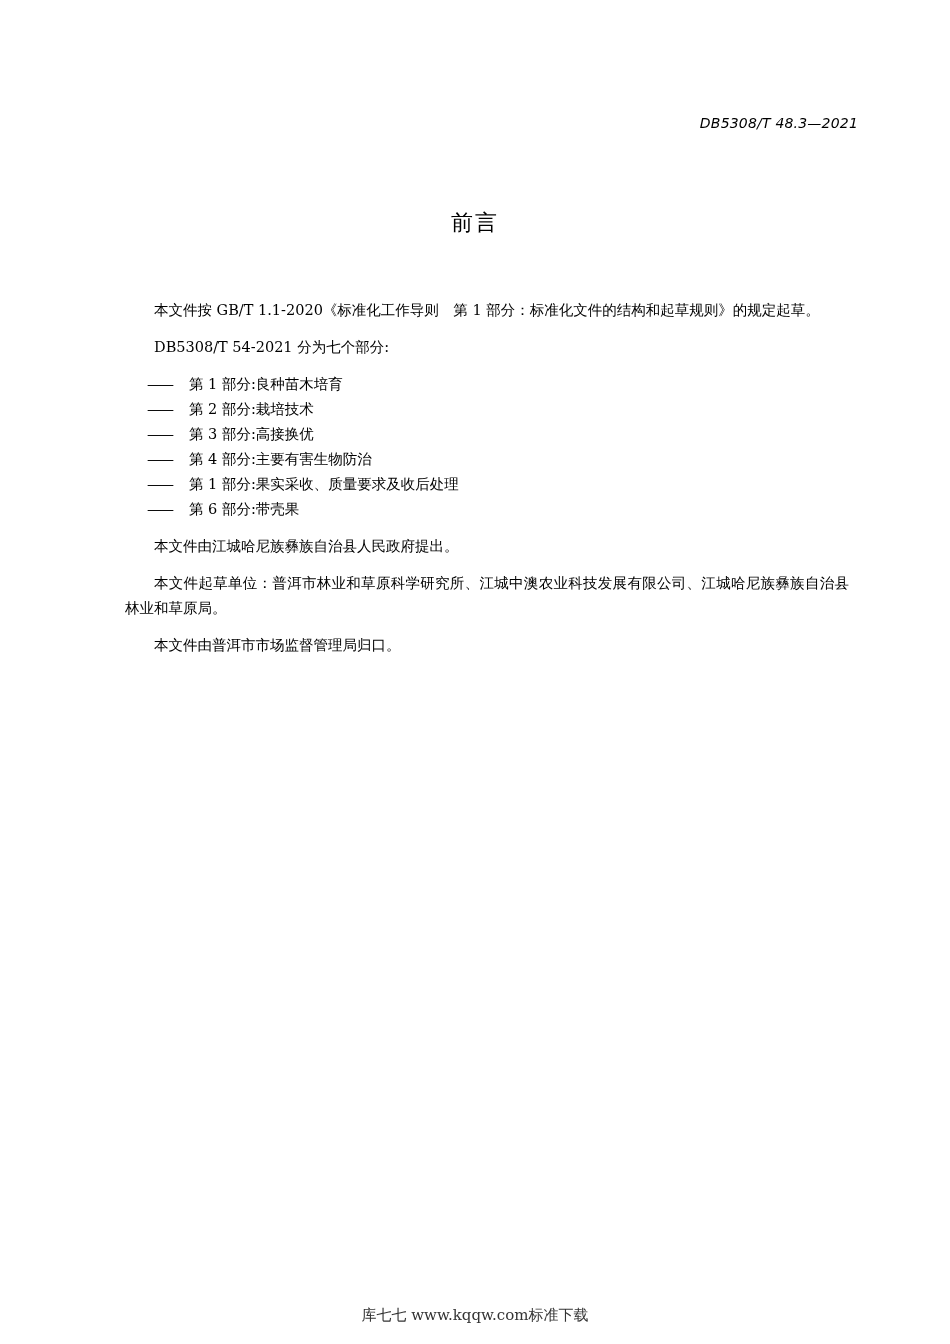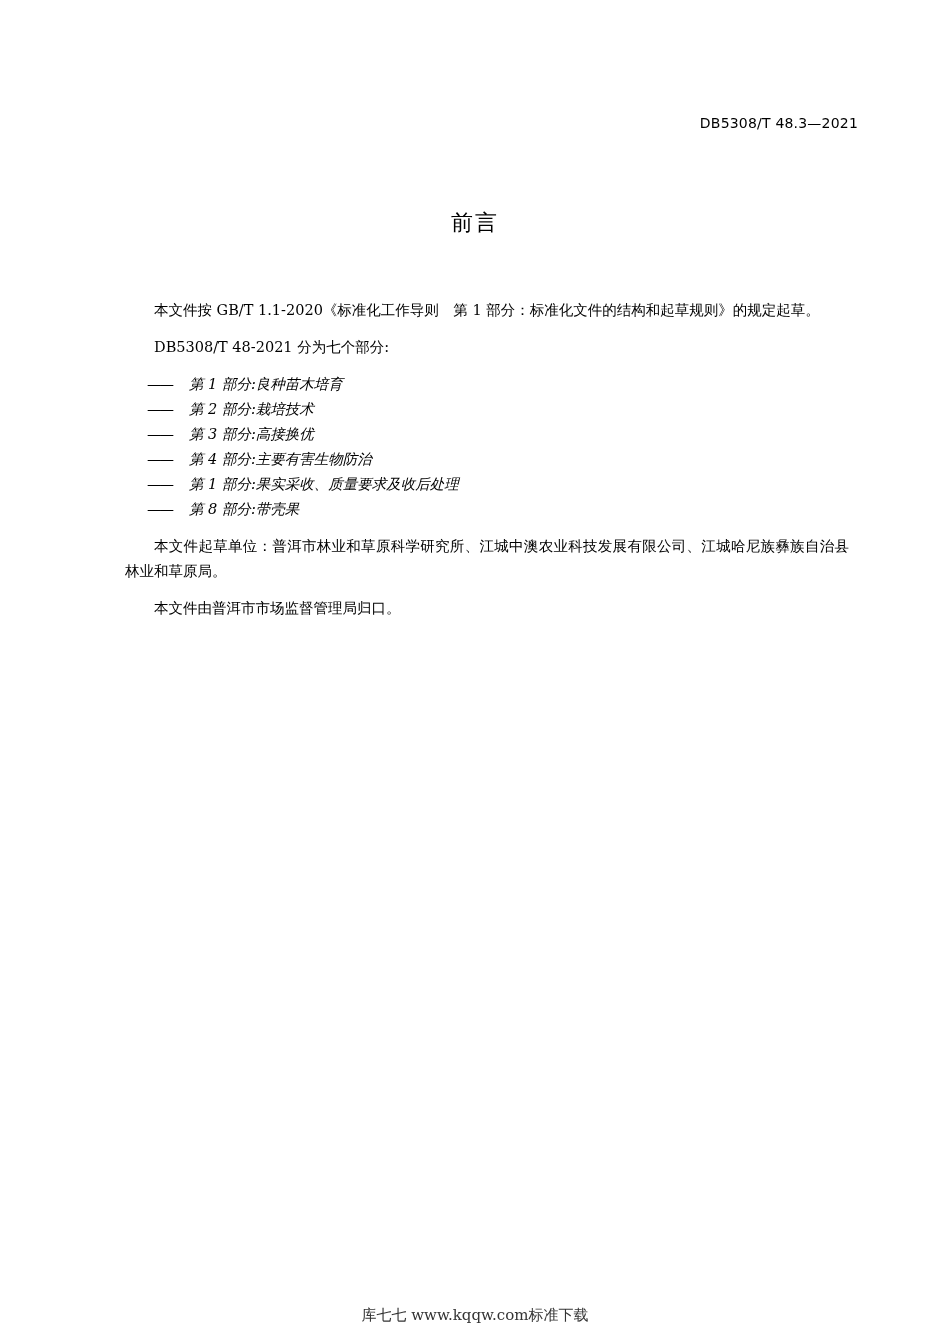--- a/index.html
+++ b/index.html
@@ -15,20 +15,21 @@
       color: #000000;
       font-family: "DejaVu Serif", "Liberation Serif", serif;
     }
     .doc-code {
       position: absolute;
       top: 115px;
       right: 92px;
       font-family: "DejaVu Sans", "Liberation Sans", sans-serif;
       font-size: 14px;
       letter-spacing: 0.2px;
+      font-style: italic;
     }
     .title {
       position: absolute;
       top: 208px;
       left: 0;
       width: 950px;
       text-align: center;
       font-family: Liberation Mono, monospace;
       font-size: 22px;
       letter-spacing: 2px;
@@ -43,21 +44,20 @@
     }
     .para {
       margin: 12px;
       text-indent: 2em;
       text-align: justify;
     }
     .list-item {
       margin: 0;
       padding-left: 34px;
       white-space: nowrap;
-      font-style: italic;
     }
     .dash {
       display: inline-block;
       width: 34px;
       margin-right: 8px;
       letter-spacing: -2px;
     }
     .footer {
       position: absolute;
       top: 1306px;
@@ -71,40 +71,41 @@
   </style>
 </head>
 <body>
 
 <div class="doc-code">DB5308/T 48.3—2021</div>
 
 <div class="title">前言</div>
 
 <div class="body-text">
   <p class="para">本文件按 GB/T 1.1-2020《标准化工作导则　第 1 部分：标准化文件的结构和起草规则》的规定起草。</p>
-  <p class="para">DB5308/T 48-2021 分为七个部分:</p>
+  <p class="para">DB5308/T 54-2021 分为七个部分:</p>
 
   <div>
     <p class="list-item">
       <span class="dash">——</span><span>第 1 部分:良种苗木培育</span>
     </p>
     <p class="list-item">
       <span class="dash">——</span><span>第 2 部分:栽培技术</span>
     </p>
     <p class="list-item">
       <span class="dash">——</span><span>第 3 部分:高接换优</span>
     </p>
     <p class="list-item">
       <span class="dash">——</span><span>第 4 部分:主要有害生物防治</span>
     </p>
     <p class="list-item">
       <span class="dash">——</span><span>第 1 部分:果实采收、质量要求及收后处理</span>
     </p>
     <p class="list-item">
-      <span class="dash">——</span><span>第 8 部分:带壳果</span>
+      <span class="dash">——</span><span>第 6 部分:带壳果</span>
     </p>
   </div>
 
+  <p class="para">本文件由江城哈尼族彝族自治县人民政府提出。</p>
   <p class="para">本文件起草单位：普洱市林业和草原科学研究所、江城中澳农业科技发展有限公司、江城哈尼族彝族自治县林业和草原局。</p>
   <p class="para">本文件由普洱市市场监督管理局归口。</p>
 </div>
 
 <div class="footer">库七七 www.kqqw.com标准下载</div>
 
 </body></html>

